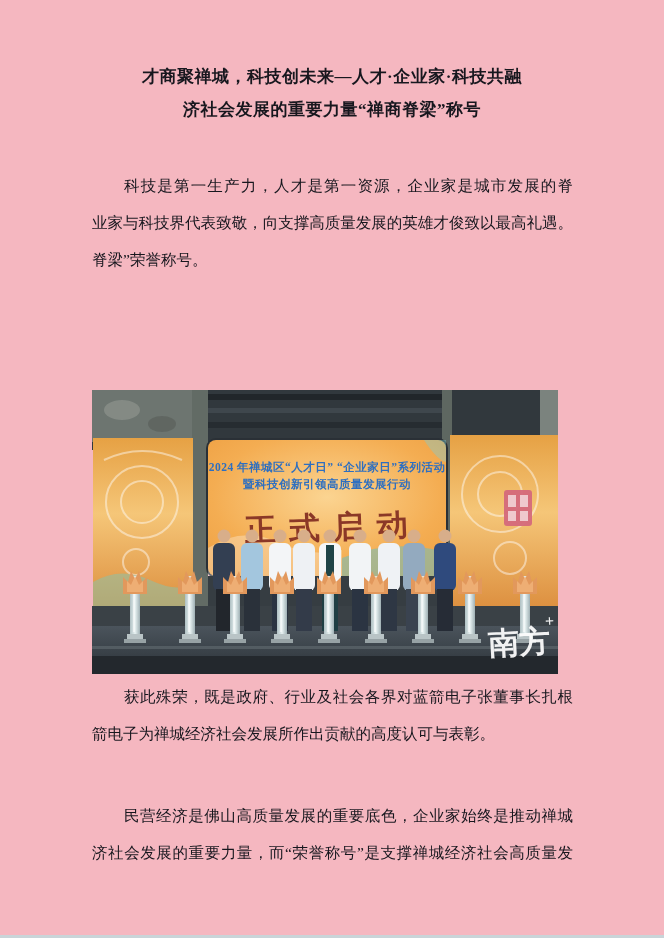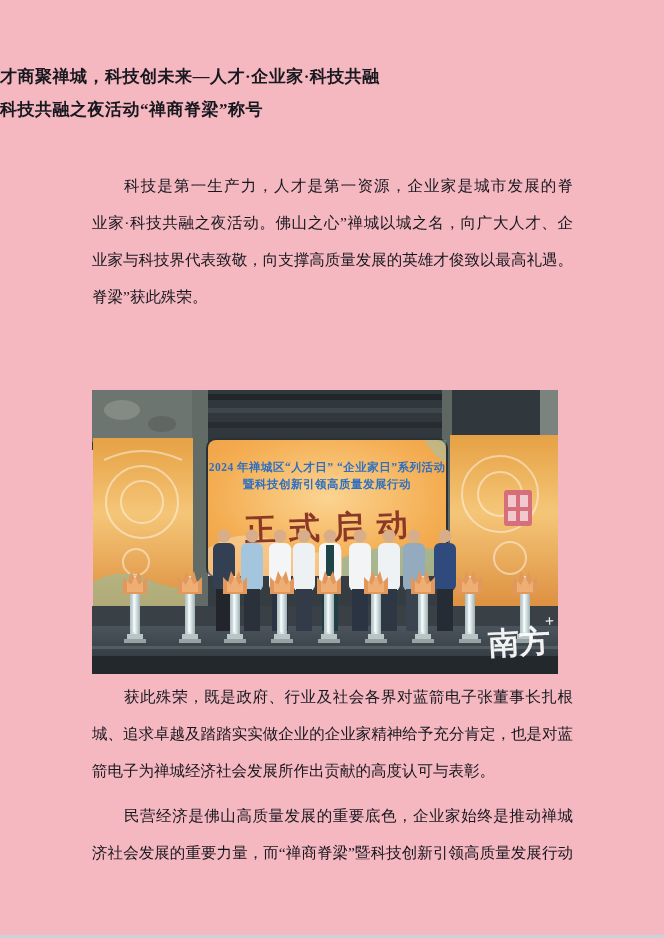--- a/index.html
+++ b/index.html
@@ -3,21 +3,21 @@
 <meta charset="utf-8">
 <style>
   html,body{margin:0;padding:0;}
   body{
     width:664px;height:938px;position:relative;overflow:hidden;
     background:#f5b7c0;color:#17171e;
     font-family:"Liberation Serif",serif;
   }
   .title{
     position:absolute;top:60px;left:0;width:664px;
-    text-align:left;font-weight:bold;font-size:17px;line-height:33px;
+    text-align:center;font-weight:bold;font-size:17px;line-height:33px;
     letter-spacing:0.5px;
   }
   .para{position:absolute;left:92px;width:481px;font-size:15.5px;}
   .line{
     height:37px;line-height:37px;overflow:hidden;
     text-align:justify;text-align-last:justify;
   }
   .line.start{text-indent:32px;}
   .line.end{text-align-last:left;}
   .p1{top:167px;}
@@ -34,28 +34,27 @@
   }
   .scr-caption{font-weight:bold;letter-spacing:0.5px;}
   .scr-headline{font-weight:bold;}
   .wm{font-weight:bold;}
 </style>
 </head>
 <body>
 
 <div class="title">
   <div>才商聚禅城，科技创未来—人才·企业家·科技共融</div>
-  <div>科技共融之夜活动“禅商脊梁”称号</div>
+  <div>济社会发展的重要力量“禅商脊梁”称号</div>
 </div>
 
 <div class="para p1">
   <div class="line start">科技是第一生产力，人才是第一资源，企业家是城市发展的脊梁。</div>
-  <div class="line">业家·科技共融之夜活动。佛山之心”禅城以城之名，向广大人才、企</div>
   <div class="line">业家与科技界代表致敬，向支撑高质量发展的英雄才俊致以最高礼遇。</div>
-  <div class="line end">脊梁”获此殊荣。</div>
+  <div class="line end">脊梁”荣誉称号。</div>
 </div>
 
 <figure class="photo">
   <svg width="466" height="284" viewBox="0 0 466 284" xmlns="http://www.w3.org/2000/svg">
     <defs>
       <linearGradient id="gBanner" x1="0" y1="0" x2="0" y2="1">
         <stop offset="0" stop-color="#e6a144"></stop>
         <stop offset="0.45" stop-color="#f5c678"></stop>
         <stop offset="1" stop-color="#dd9040"></stop>
       </linearGradient>
@@ -204,22 +203,21 @@
 
     <g transform="translate(396,0) rotate(-3 30 250)">
       <text class="wm" x="0" y="263" font-size="31" fill="#ffffff" opacity="0.93">南方</text>
       <text class="wm" x="58" y="238" font-size="16" fill="#ffffff" opacity="0.93">+</text>
     </g>
   </svg>
 </figure>
 
 <div class="para p2">
   <div class="line start">获此殊荣，既是政府、行业及社会各界对蓝箭电子张董事长扎根禅</div>
-  <div class="line">城、追求卓越及踏踏实实做企业的企业家精神给予充分肯定，也是对蓝</div>
   <div class="line end">箭电子为禅城经济社会发展所作出贡献的高度认可与表彰。</div>
 </div>
 
 <div class="para p3">
   <div class="line start">民营经济是佛山高质量发展的重要底色，企业家始终是推动禅城经</div>
-  <div class="line">济社会发展的重要力量，而“禅商脊梁”暨科技创新引领高质量发展行动</div>
+  <div class="line">济社会发展的重要力量，而“荣誉称号”是支撑禅城经济社会高质量发</div>
 </div>
 
 <div class="bottom-edge"></div>
 
 </body></html>

